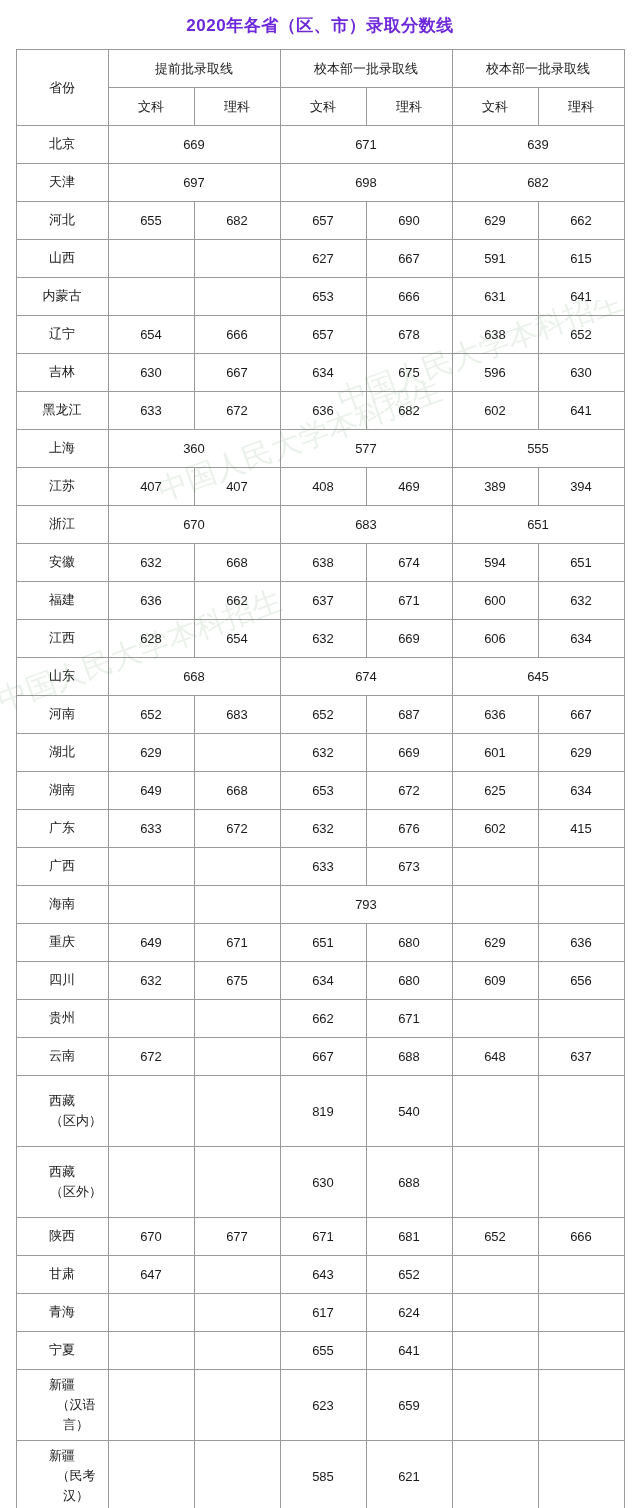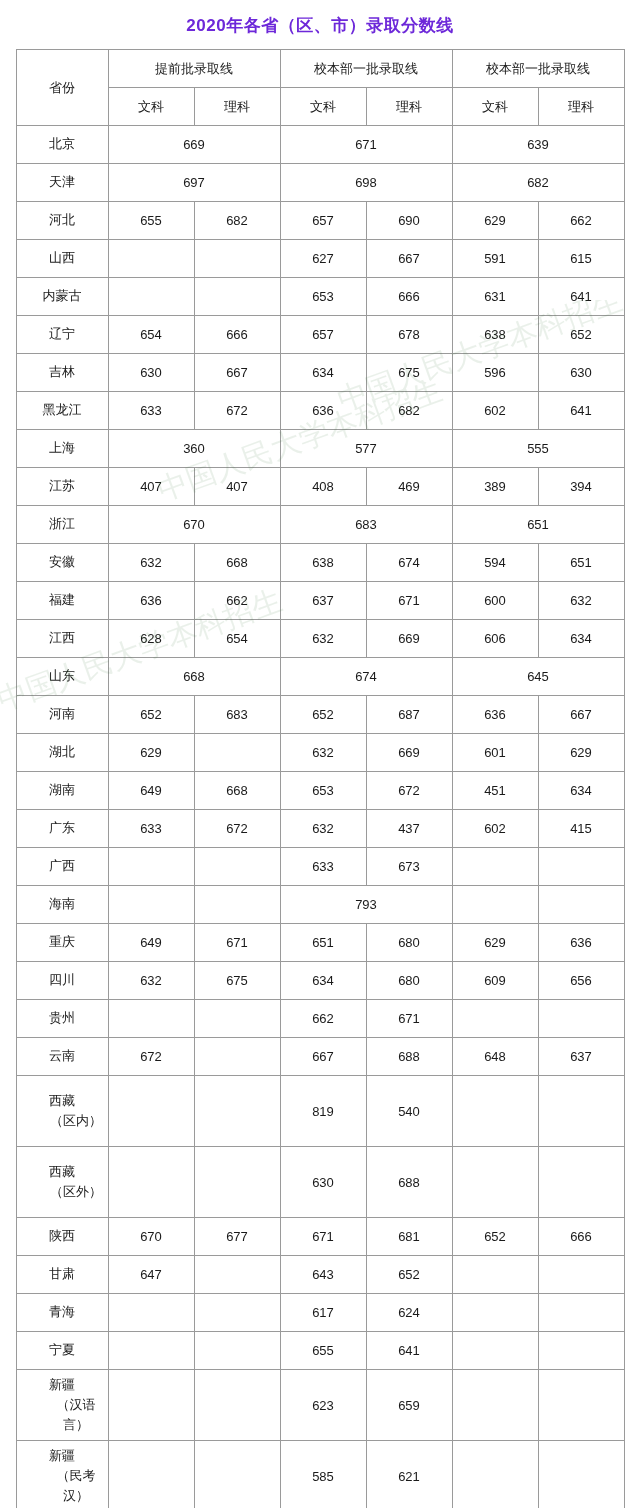--- a/index.html
+++ b/index.html
@@ -265,29 +265,29 @@
           <td>669</td>
           <td>601</td>
           <td>629</td>
         </tr>
         <tr>
           <td class="prov"><span>湖南</span></td>
           <td>649</td>
           <td>668</td>
           <td>653</td>
           <td>672</td>
-          <td>451</td>
+          <td>625</td>
           <td>634</td>
         </tr>
         <tr>
           <td class="prov"><span>广东</span></td>
           <td>633</td>
           <td>672</td>
           <td>632</td>
-          <td>437</td>
+          <td>676</td>
           <td>602</td>
           <td>415</td>
         </tr>
         <tr>
           <td class="prov"><span>广西</span></td>
           <td></td>
           <td></td>
           <td>633</td>
           <td>673</td>
           <td></td>

